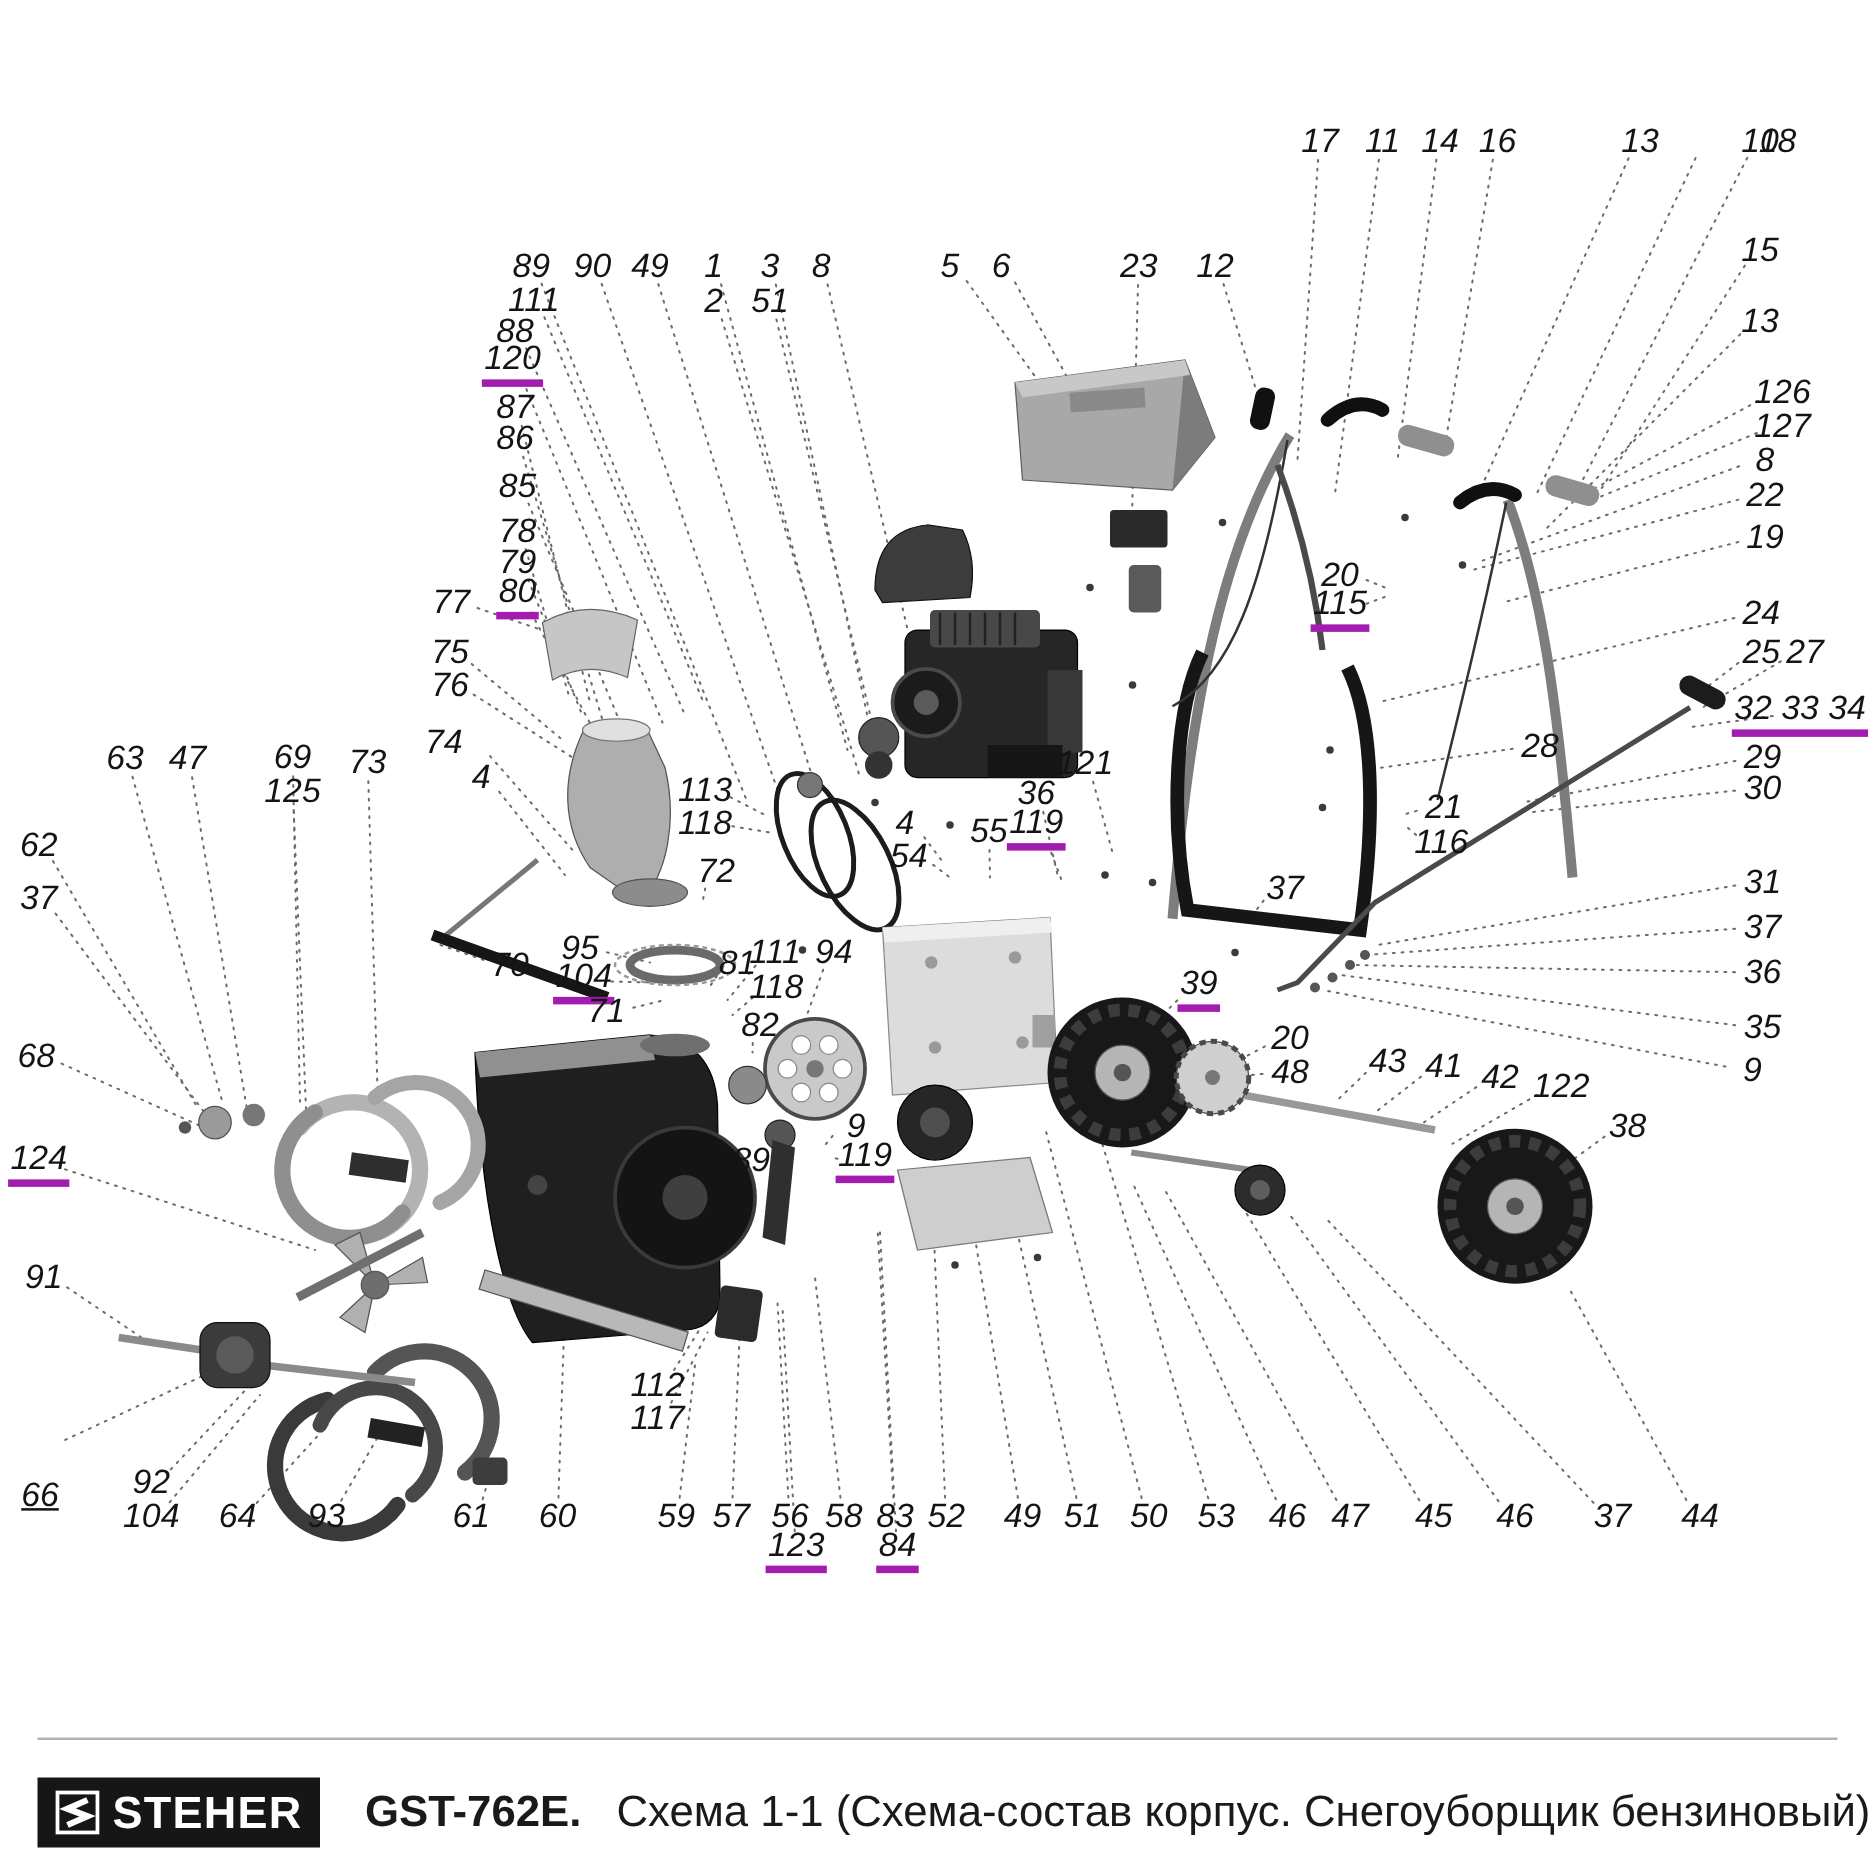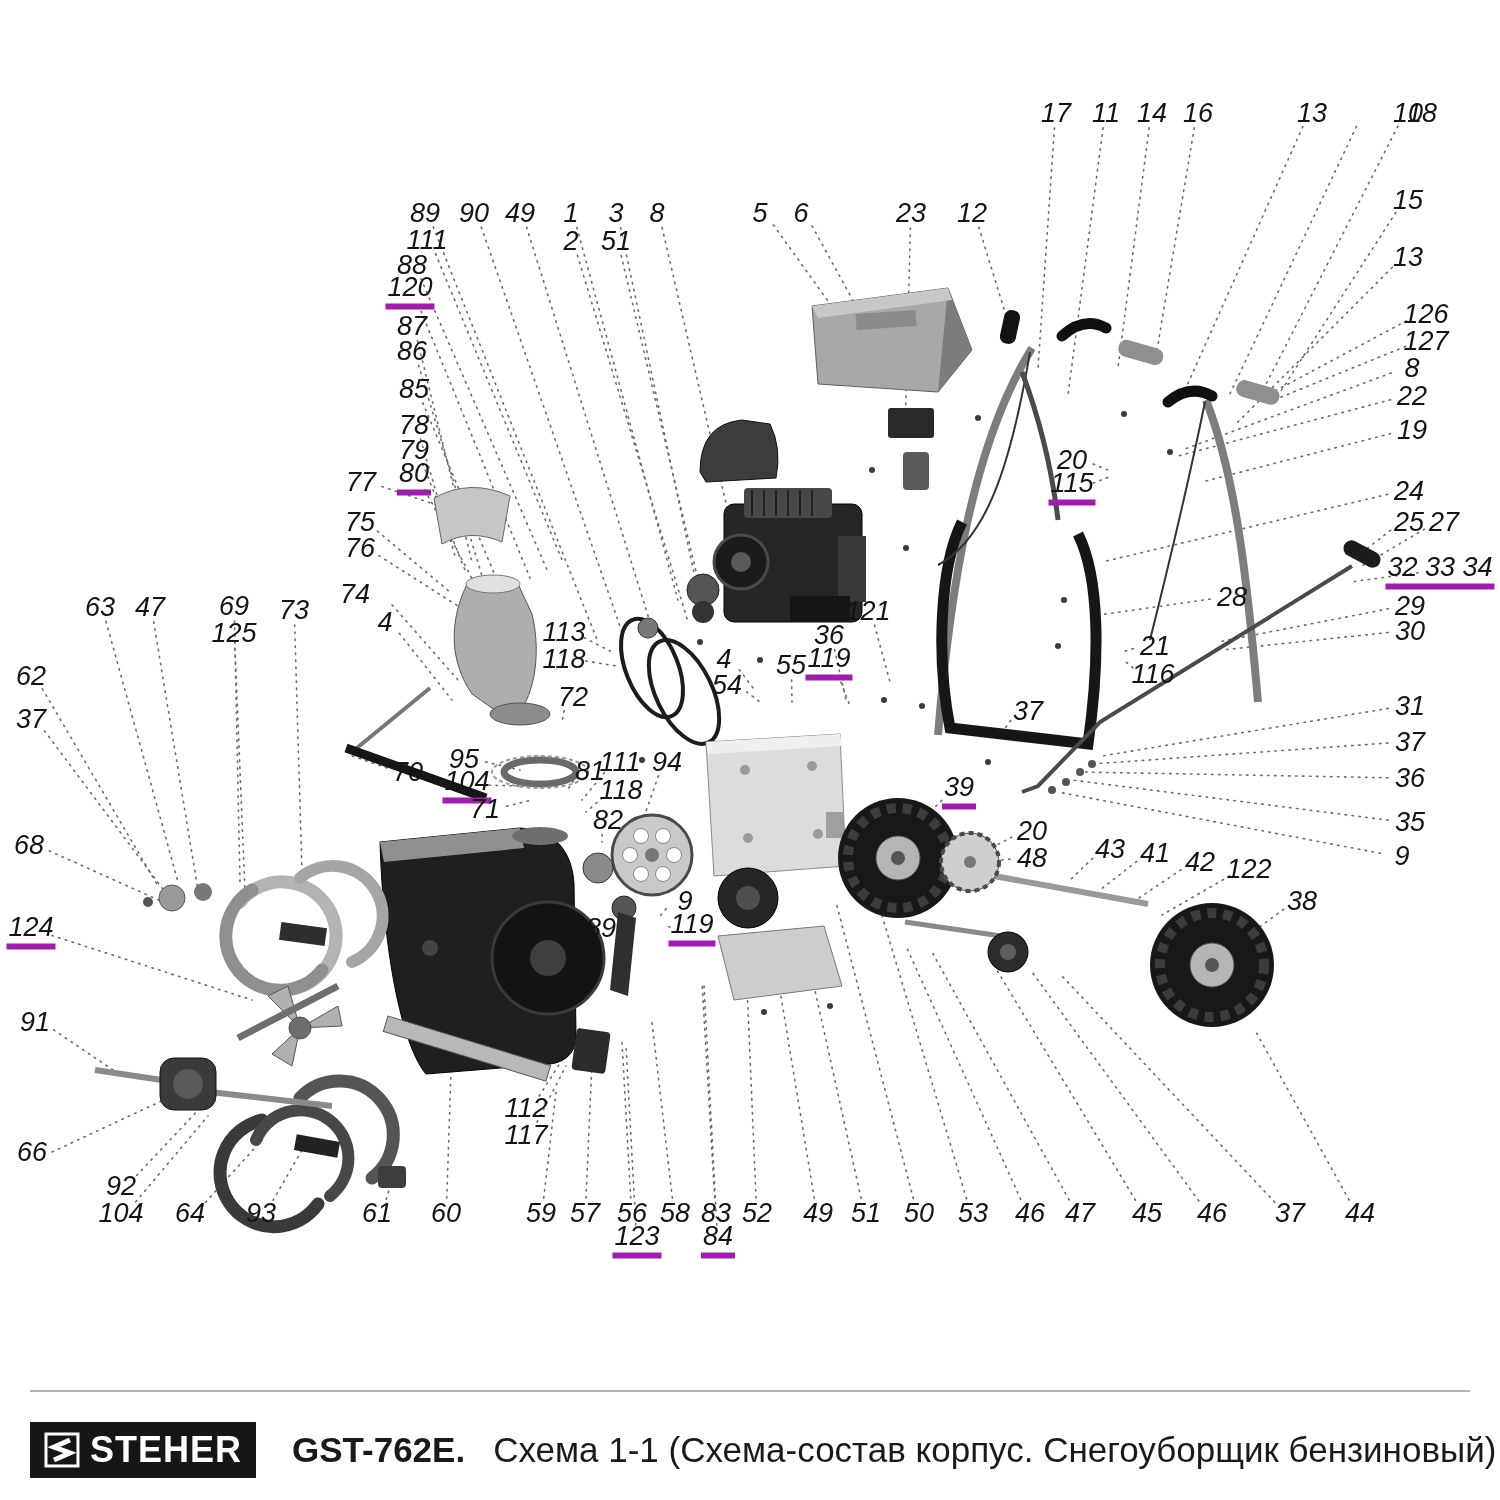--- a/index.html
+++ b/index.html
@@ -376,21 +376,21 @@
       <div class="part-label" style="left: 100px; top: 607px;">63</div>
       <div class="part-label" style="left: 150px; top: 607px;">47</div>
       <div class="part-label" style="left: 234px; top: 606px;">69</div>
       <div class="part-label" style="left: 234px; top: 633px;">125</div>
       <div class="part-label" style="left: 294px; top: 610px;">73</div>
       <div class="part-label" style="left: 31px; top: 676px;">62</div>
       <div class="part-label" style="left: 31px; top: 719px;">37</div>
       <div class="part-label" style="left: 29px; top: 845px;">68</div>
       <div class="part-label u" style="left: 31px; top: 931px;">124</div>
       <div class="part-label" style="left: 35px; top: 1022px;">91</div>
-      <div class="part-label" style="left: 32px; top: 1152px;">66</div>
+      <div class="part-label" style="left: 32px; top: 1196px; text-decoration: underline;">66</div>
       <div class="part-label" style="left: 121px; top: 1186px;">92</div>
       <div class="part-label" style="left: 121px; top: 1213px;">104</div>
       <div class="part-label" style="left: 190px; top: 1213px;">64</div>
       <div class="part-label" style="left: 261px; top: 1213px;">93</div>
       <div class="part-label" style="left: 377px; top: 1213px;">61</div>
       <div class="part-label" style="left: 446px; top: 1213px;">60</div>
       <div class="part-label" style="left: 408px; top: 772px;">70</div>
       <div class="part-label" style="left: 464px; top: 759px;">95</div>
       <div class="part-label u" style="left: 467px; top: 785px;">104</div>
       <div class="part-label" style="left: 485px; top: 809px;">71</div>

